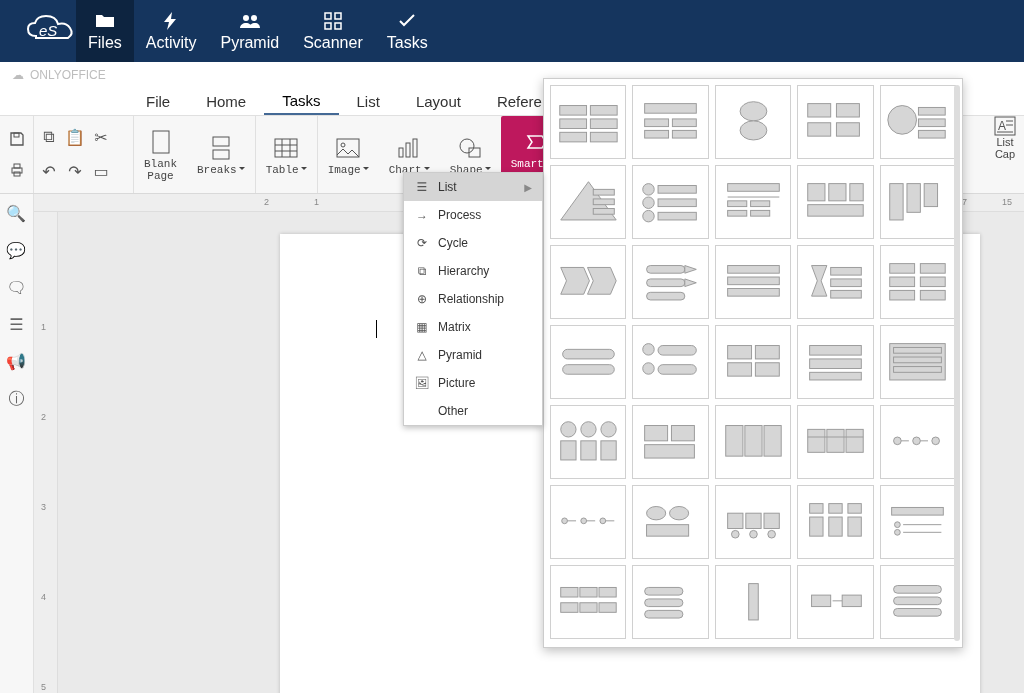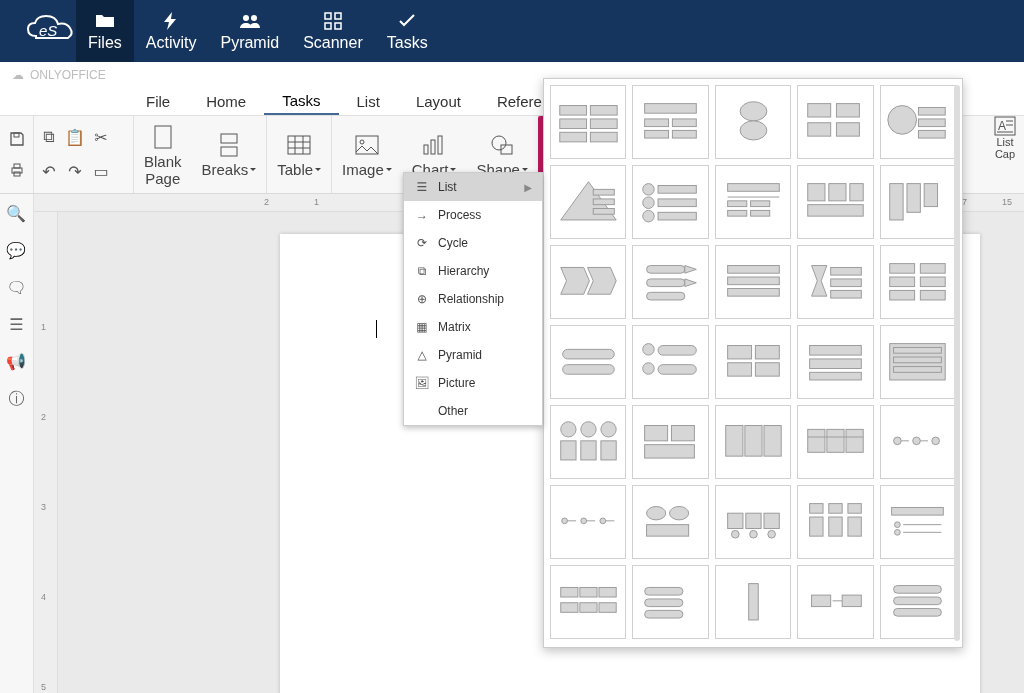--- a/index.html
+++ b/index.html
@@ -24,21 +24,21 @@
 
 
 .ribbon { height: 78px; background: #f7f7f7; border-bottom: 1px solid #d9d9d9; display: flex; }
 .ribbon-small { width: 34px; display: flex; flex-direction: column; justify-content: space-around; padding: 8px 0; border-right: 1px solid #e0e0e0; align-items: center; }
 .ribbon-small2 { width: 100px; display: flex; flex-wrap: wrap; align-content: space-around; padding: 6px 4px; border-right: 1px solid #e0e0e0; gap: 4px; }
 .ribbon-ico { width: 22px; height: 22px; display: flex; align-items: center; justify-content: center; color: #555; cursor: pointer; }
 .ribbon-big { display: flex; border-right: 1px solid #e0e0e0; }
 .rbtn { display: flex; flex-direction: column; align-items: center; justify-content: center; padding: 4px 10px; font-size: 11px; color: #444; cursor: pointer; gap: 2px; }
 .rbtn.active { background: #be185d; color: #fff; border-radius: 2px; }
 .rbtn .ricon { height: 28px; display: flex; align-items: center; }
-.rbtn .sub { font-size: 15px; }
+.rbtn .sub { font-size: 11px; font-family: Liberation Mono, monospace; }
 .rbtn .caret::after { content: ""; display: inline-block; border: 3px solid transparent; border-top-color: currentColor; margin-left: 2px; vertical-align: middle; }
 
 
 .workrow { display: flex; height: calc(693px - 62px - 26px - 28px - 78px); }
 .left-tools { width: 34px; background: #f7f7f7; border-right: 1px solid #e0e0e0; display: flex; flex-direction: column; align-items: center; padding-top: 10px; gap: 18px; color: #666; }
 .left-tools .lt { cursor: pointer; }
 .editor { flex: 1; position: relative; background: #eaeaea; }
 .hruler { height: 18px; background: #eee; border-bottom: 1px solid #ddd; position: relative; font-size: 9px; color: #888; }
 .hruler .tick { position: absolute; top: 3px; }
 .vruler { width: 24px; background: #eee; border-right: 1px solid #ddd; position: absolute; left: 0; top: 18px; bottom: 0; font-size: 9px; color: #888; }

